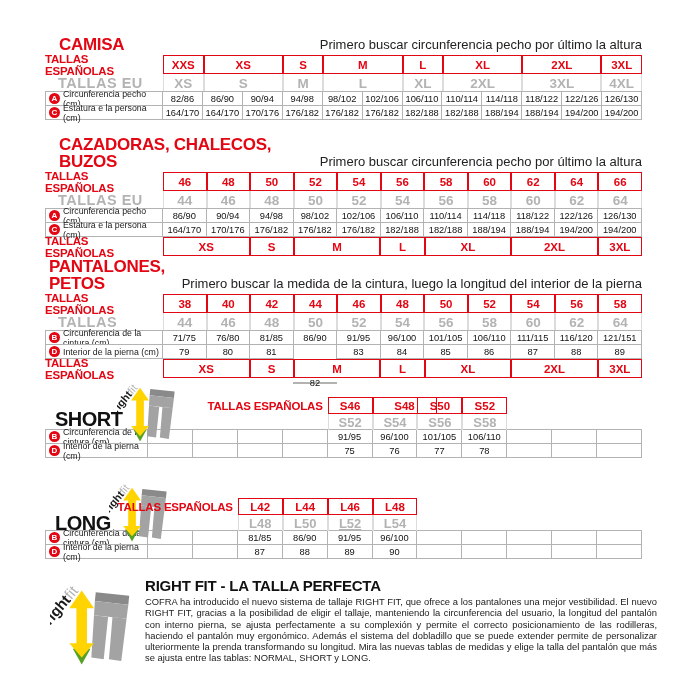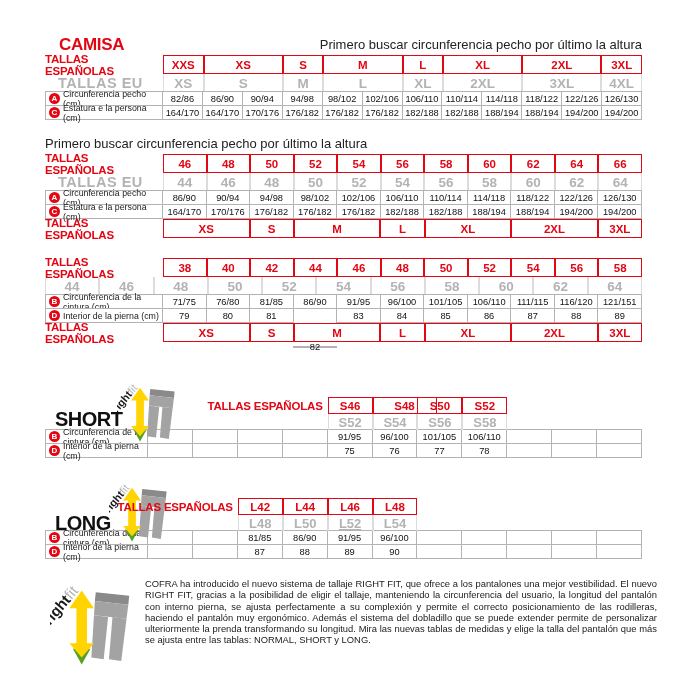--- a/index.html
+++ b/index.html
@@ -109,20 +109,21 @@
           <div class="cell" style="flex: 1 1 0px;">188/194</div>
           <div class="cell" style="flex: 1 1 0px;">188/194</div>
           <div class="cell" style="flex: 1 1 0px;">194/200</div>
           <div class="cell" style="flex: 1 1 0px;">194/200</div>
         </div>
       </div>
   </div>
 
   <div class="section" id="sec-cazadoras" style="top:136px;">
     <div class="sec-head">
+      <h2 class="sec-title" style="padding-left:14px;">CAZADORAS, CHALECOS, BUZOS</h2>
       <div class="sec-note">Primero buscar circunferencia pecho por último la altura</div>
     </div>
     <div class="size-table">
         <div class="row r-red">
           <div class="row-label" style="width: 118px;">TALLAS ESPAÑOLAS</div>
           <div class="cell" style="flex: 1 1 0px;">46</div>
           <div class="cell" style="flex: 1 1 0px;">48</div>
           <div class="cell" style="flex: 1 1 0px;">50</div>
           <div class="cell" style="flex: 1 1 0px;">52</div>
           <div class="cell" style="flex: 1 1 0px;">54</div>
@@ -188,36 +189,41 @@
           <div class="cell" style="flex: 2 1 0px;">M</div>
           <div class="cell" style="flex: 1 1 0px;">L</div>
           <div class="cell" style="flex: 2 1 0px;">XL</div>
           <div class="cell" style="flex: 2 1 0px;">2XL</div>
           <div class="cell" style="flex: 1 1 0px;">3XL</div>
         </div>
       </div>
   </div>
 
   <div class="section" id="sec-pantalones" style="top:258px;">
+    <div class="sec-head">
+      <h2 class="sec-title" style="padding-left:4px;">PANTALONES, PETOS</h2>
+      <div class="sec-note">Primero buscar la medida de la cintura, luego la longitud del interior de la pierna</div>
+    </div>
     <div class="size-table">
         <div class="row r-red">
           <div class="row-label" style="width: 118px;">TALLAS ESPAÑOLAS</div>
           <div class="cell" style="flex: 1 1 0px;">38</div>
           <div class="cell" style="flex: 1 1 0px;">40</div>
           <div class="cell" style="flex: 1 1 0px;">42</div>
           <div class="cell" style="flex: 1 1 0px;">44</div>
           <div class="cell" style="flex: 1 1 0px;">46</div>
           <div class="cell" style="flex: 1 1 0px;">48</div>
           <div class="cell" style="flex: 1 1 0px;">50</div>
           <div class="cell" style="flex: 1 1 0px;">52</div>
           <div class="cell" style="flex: 1 1 0px;">54</div>
           <div class="cell" style="flex: 1 1 0px;">56</div>
           <div class="cell" style="flex: 1 1 0px;">58</div>
         </div>
         <div class="row r-gray">
+          <div class="row-label" style="width: 118px;">TALLAS</div>
           <div class="cell" style="flex: 1 1 0px;">44</div>
           <div class="cell" style="flex: 1 1 0px;">46</div>
           <div class="cell" style="flex: 1 1 0px;">48</div>
           <div class="cell" style="flex: 1 1 0px;">50</div>
           <div class="cell" style="flex: 1 1 0px;">52</div>
           <div class="cell" style="flex: 1 1 0px;">54</div>
           <div class="cell" style="flex: 1 1 0px;">56</div>
           <div class="cell" style="flex: 1 1 0px;">58</div>
           <div class="cell" style="flex: 1 1 0px;">60</div>
           <div class="cell" style="flex: 1 1 0px;">62</div>
@@ -416,17 +422,18 @@
         <polygon points="26,78 46,78 36,96" fill="#56a024"></polygon>
         <rect x="30" y="28" width="12" height="46" fill="#ffd400"></rect>
         <polygon points="22,32 36,12 50,32" fill="#ffd400"></polygon>
         <polygon points="22,72 50,72 36,88" fill="#ffd400"></polygon>
         <g transform="translate(0,52) rotate(-50)" font-family="Liberation Sans, sans-serif" font-size="17">
           <text x="0" y="0"><tspan font-weight="bold" fill="#1a1a1a">right</tspan><tspan fill="#b3b3b3">fit</tspan></text>
         </g>
       </svg>
     </div>
     <div class="rft-text">
+      <h3 class="rft-title">RIGHT FIT - LA TALLA PERFECTA</h3>
       <div class="rft-para">COFRA ha introducido el nuevo sistema de tallaje RIGHT FIT, que ofrece a los pantalones una mejor vestibilidad. El nuevo RIGHT FIT, gracias a la posibilidad de eligir el tallaje, manteniendo la circunferencia del usuario, la longitud del pantalón con interno pierna, se ajusta perfectamente a su complexión y permite el correcto posicionamiento de las rodilleras, haciendo el pantalón muy ergonómico. Además el sistema del dobladillo que se puede extender permite de personalizar ulteriormente la prenda transformando su longitud. Mira las nuevas tablas de medidas y elige la talla del pantalón que más se ajusta entre las tablas: NORMAL, SHORT y LONG.</div>
     </div>
   </div>
 
 </div>
 
 </body></html>

